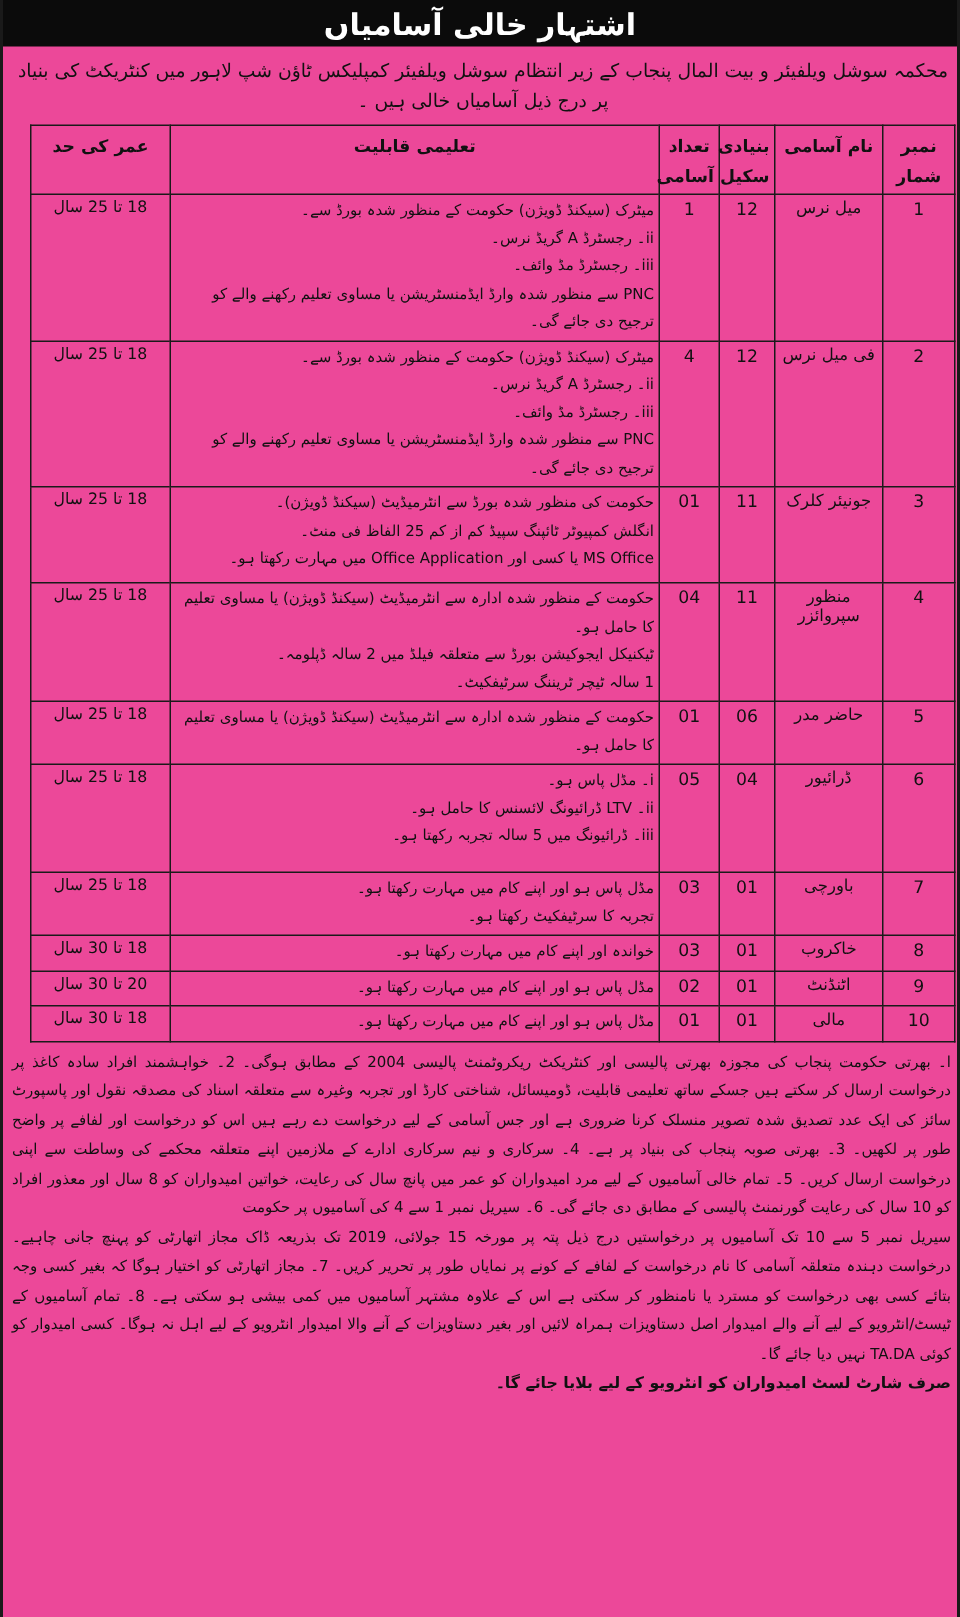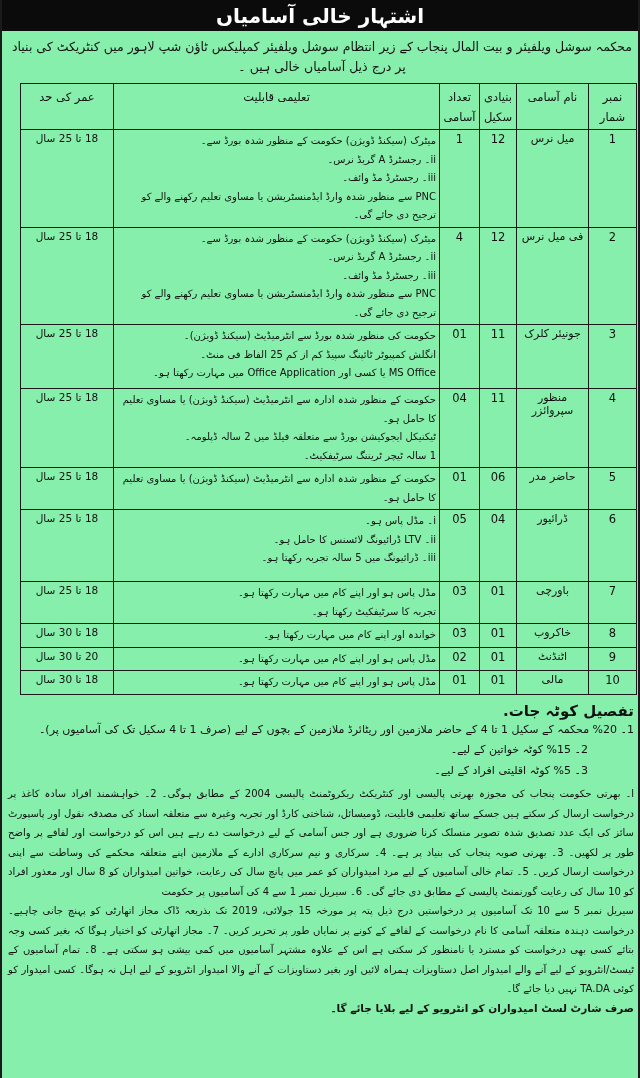--- a/index.html
+++ b/index.html
@@ -7,21 +7,21 @@
   body {
     width: 640px; height: 1078px;
     background: #e9e7e1;
     font-family: "DejaVu Sans", sans-serif;
     direction: rtl;
     overflow: hidden;
     color: #111;
   }
   .page {
     width: 640px; height: 1078px;
-    background: #86efac;
+    background: #ec4899;
     border-left: 2px solid #1a1a1a;
     border-right: 2px solid #1a1a1a;
     display: flex; flex-direction: column;
   }
   
   .banner {
     background: #0b0b0b; color: #fff;
     height: 31px; flex: 0 0 31px;
     display: flex; align-items: center; justify-content: center;
     font-size: 20px; font-weight: bold; letter-spacing: 1px;
@@ -35,21 +35,21 @@
   table.vac {
     border-collapse: collapse; table-layout: fixed;
     width: 616px; margin: 2px 1px 4px 20px;
     font-size: 11px;
   }
   table.vac th, table.vac td {
     border: 1.6px solid #1a1a1a;
     vertical-align: top;
     padding: 2px 3px;
   }
-  table.vac th { font-size: 11.5px; font-weight: normal; text-align: center; padding-top: 4px; line-height: 1.7; }
+  table.vac th { font-size: 11.5px; font-weight: bold; text-align: center; padding-top: 4px; line-height: 1.7; }
   col.c-no    { width: 48px; }
   col.c-name  { width: 72px; }
   col.c-scale { width: 37px; }
   col.c-count { width: 40px; }
   col.c-qual  { width: 326px; }
   col.c-age   { width: 93px; }
   td.no, td.scale, td.count { text-align: center; direction: ltr; font-size: 11.5px; padding-top: 5px; }
   td.name { text-align: center; font-size: 11px; padding-top: 5px; }
   td.qual { text-align: right; }
   td.qual .lines { white-space: pre-line; line-height: 1.85; font-size: 10px; }
@@ -206,26 +206,20 @@
         <td class="scale">01</td>
         <td class="count">01</td>
         <td class="qual">
             <div class="lines">مڈل پاس ہو اور اپنے کام میں مہارت رکھتا ہو۔</div>
           </td>
         <td class="age">18 تا 30 سال</td>
       </tr>
     </tbody>
   </table>
 
-  <div class="quota">
-    <div class="quota-heading">تفصیل کوٹہ جات.</div>
-    <div class="quota-item">1۔ 20% محکمہ کے سکیل 1 تا 4 کے حاضر ملازمین اور ریٹائرڈ ملازمین کے بچوں کے لیے (صرف 1 تا 4 سکیل تک کی آسامیوں پر)۔</div>
-    <div class="quota-item indent">2۔ 15% کوٹہ خواتین کے لیے۔</div>
-    <div class="quota-item indent">3۔ 5% کوٹہ اقلیتی افراد کے لیے۔</div>
-  </div>
 
   <div class="conds">
     <div class="cond-para">ا۔ بھرتی حکومت پنجاب کی مجوزہ بھرتی پالیسی اور کنٹریکٹ ریکروٹمنٹ پالیسی 2004 کے مطابق ہوگی۔ 2۔ خواہشمند افراد سادہ کاغذ پر درخواست ارسال کر سکتے ہیں جسکے ساتھ تعلیمی قابلیت، ڈومیسائل، شناختی کارڈ اور تجربہ وغیرہ سے متعلقہ اسناد کی مصدقہ نقول اور پاسپورٹ سائز کی ایک عدد تصدیق شدہ تصویر منسلک کرنا ضروری ہے اور جس آسامی کے لیے درخواست دے رہے ہیں اس کو درخواست اور لفافے پر واضح طور پر لکھیں۔ 3۔ بھرتی صوبہ پنجاب کی بنیاد پر ہے۔ 4۔ سرکاری و نیم سرکاری ادارے کے ملازمین اپنے متعلقہ محکمے کی وساطت سے اپنی درخواست ارسال کریں۔ 5۔ تمام خالی آسامیوں کے لیے مرد امیدواران کو عمر میں پانچ سال کی رعایت، خواتین امیدواران کو 8 سال اور معذور افراد کو 10 سال کی رعایت گورنمنٹ پالیسی کے مطابق دی جائے گی۔ 6۔ سیریل نمبر 1 سے 4 کی آسامیوں پر حکومت</div>
     <div class="cond-para">سیریل نمبر 5 سے 10 تک آسامیوں پر درخواستیں درج ذیل پتہ پر مورخہ 15 جولائی، 2019 تک بذریعہ ڈاک مجاز اتھارٹی کو پہنچ جانی چاہیے۔ درخواست دہندہ متعلقہ آسامی کا نام درخواست کے لفافے کے کونے پر نمایاں طور پر تحریر کریں۔ 7۔ مجاز اتھارٹی کو اختیار ہوگا کہ بغیر کسی وجہ بتائے کسی بھی درخواست کو مسترد یا نامنظور کر سکتی ہے اس کے علاوہ مشتہر آسامیوں میں کمی بیشی ہو سکتی ہے۔ 8۔ تمام آسامیوں کے ٹیسٹ/انٹرویو کے لیے آنے والے امیدوار اصل دستاویزات ہمراہ لائیں اور بغیر دستاویزات کے آنے والا امیدوار انٹرویو کے لیے اہل نہ ہوگا۔ کسی امیدوار کو کوئی TA.DA نہیں دیا جائے گا۔</div>
     <div class="bold-line">صرف شارٹ لسٹ امیدواران کو انٹرویو کے لیے بلایا جائے گا۔</div>
   </div>
 
 </div>
 
 </body></html>

